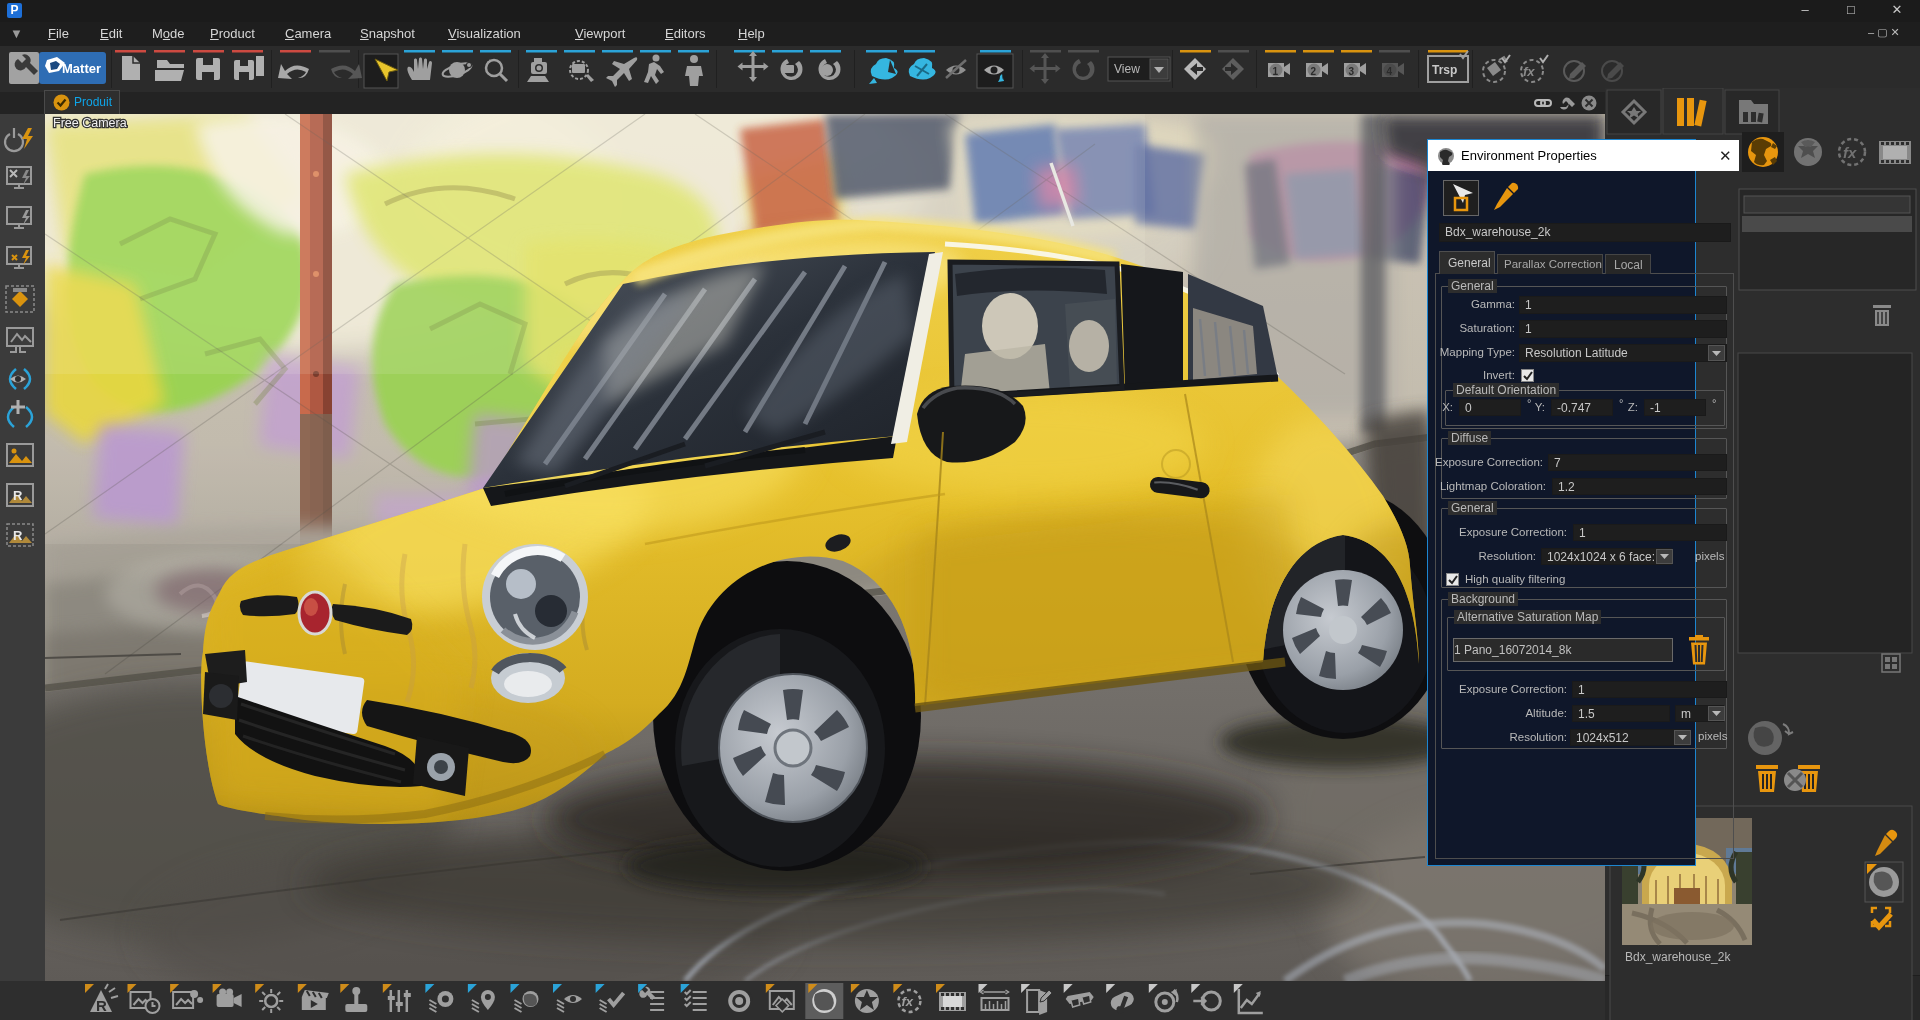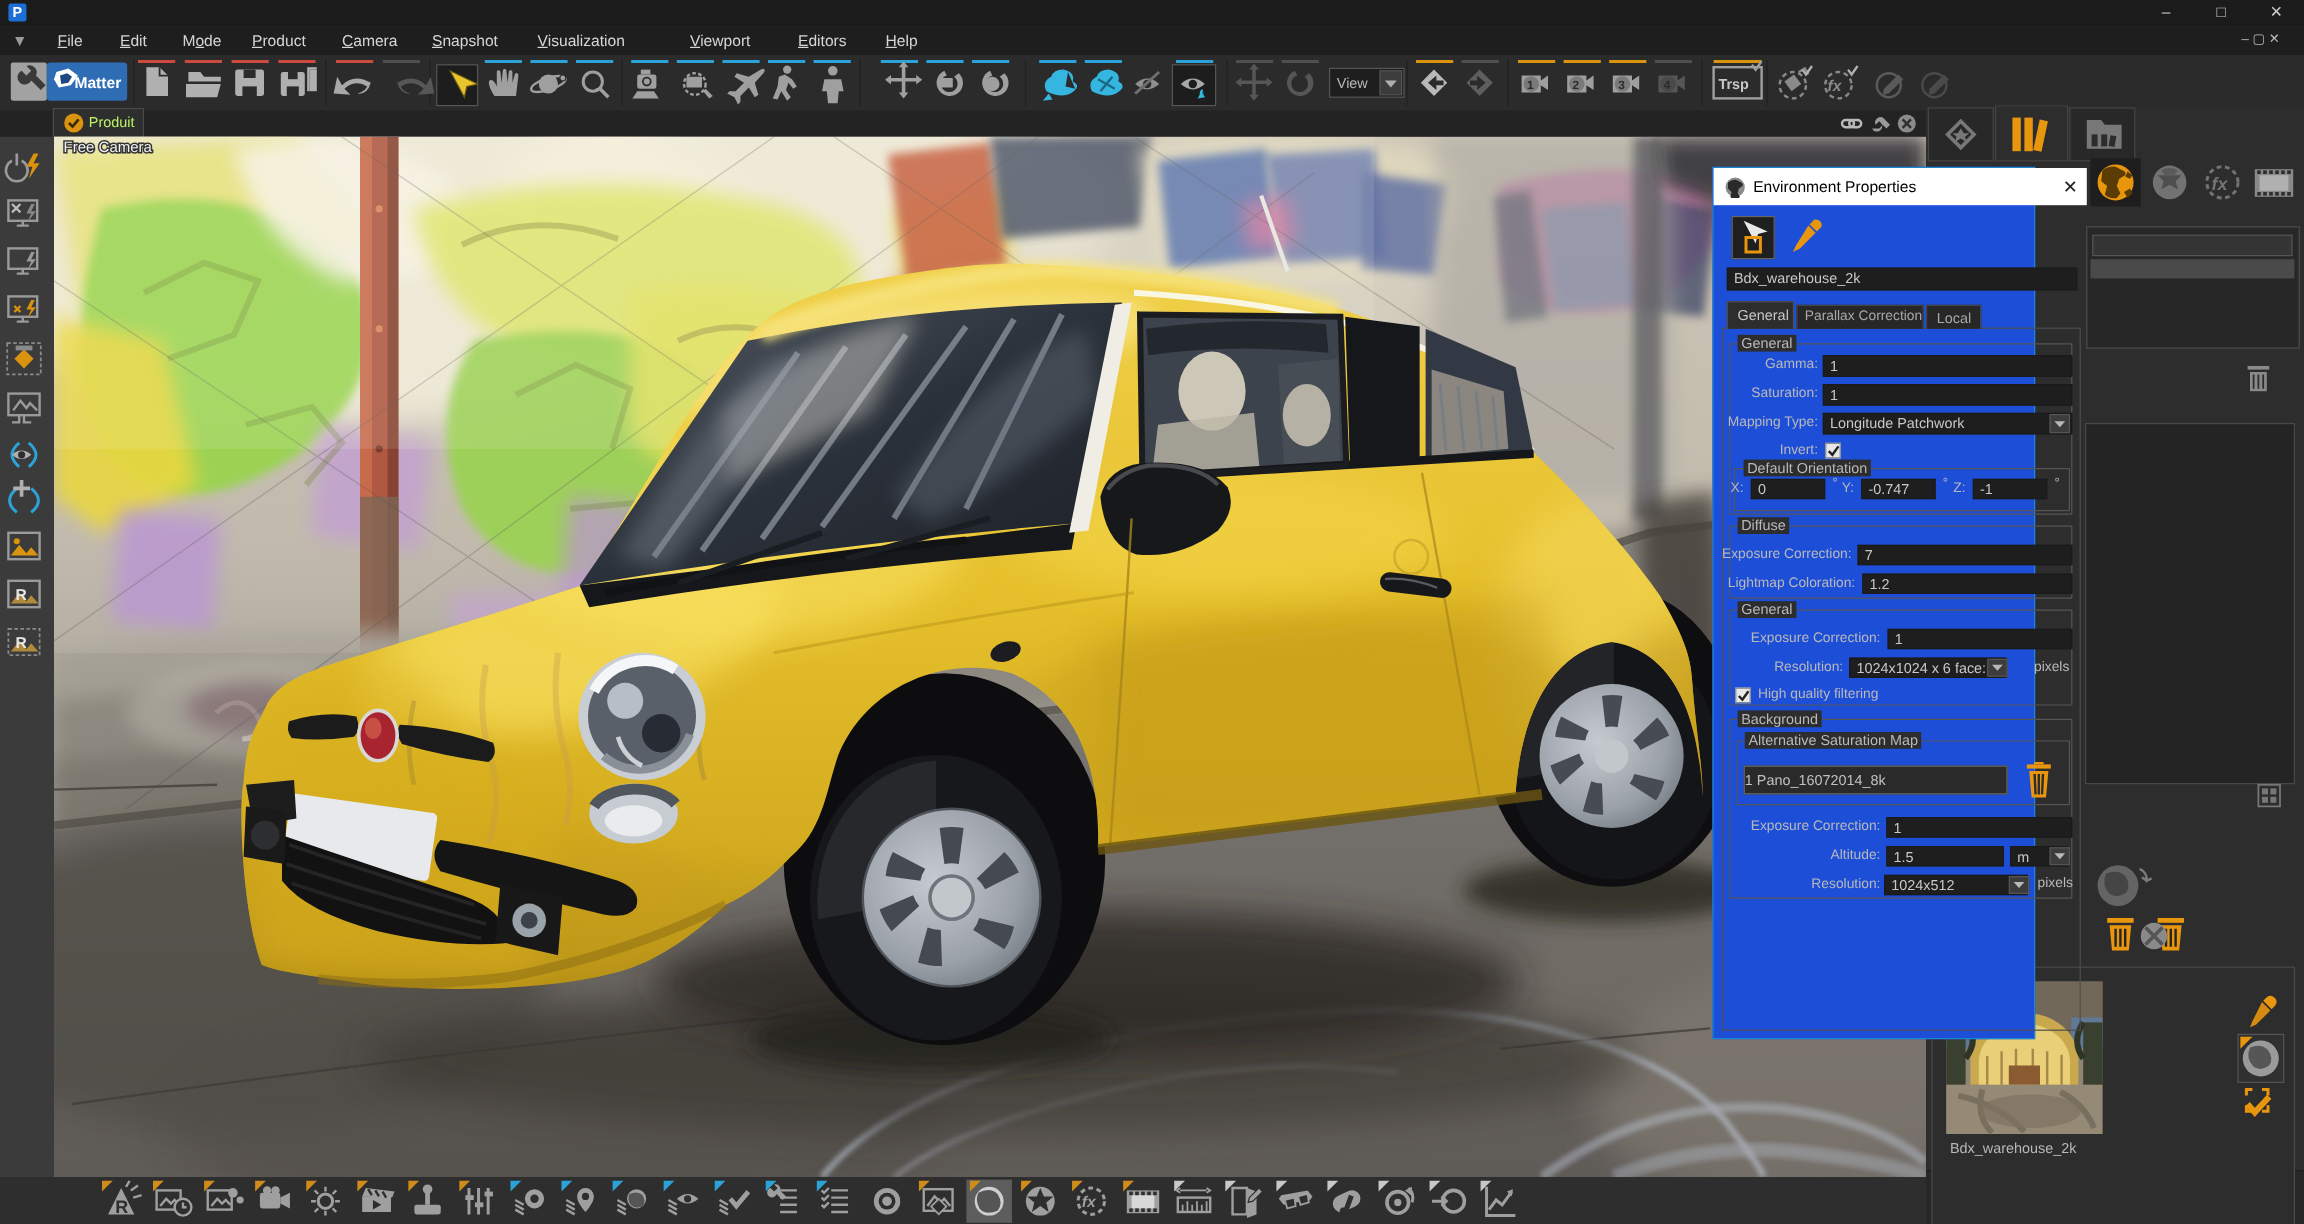--- a/index.html
+++ b/index.html
@@ -6,26 +6,26 @@
 html,body{width:1920px;height:1020px;overflow:hidden;background:#2d2d2d;font-family:"Liberation Sans",sans-serif;}
 #titlebar{position:absolute;left:0;top:0;width:1920px;height:22px;background:#1b1b1b;color:#cfcfcf;font-size:12px}
 #titlebar .tt{position:absolute;left:28px;top:4px;letter-spacing:0.1px}
 #plogo{position:absolute;left:7px;top:3px;width:15px;height:15px;background:#1d6fd8;border-radius:2px;color:#fff;font-weight:bold;font-size:12px;text-align:center;line-height:15px}
 .winbtn{position:absolute;top:0;width:46px;height:22px;color:#c8c8c8;font-size:13px;text-align:center;line-height:20px}
 #menubar{position:absolute;left:0;top:22px;width:1920px;height:24px;background:#1e1e1e;color:#d6d6d6;font-size:13px}
 .mi{position:absolute;top:4px}
 .mi u{text-decoration:underline}
 #toolbar{position:absolute;left:0;top:46px;width:1920px;height:46px;background:#2b2b2b}
 #tabrow{position:absolute;left:0;top:92px;width:1920px;height:22px;background:#232323}
-#produittab{position:absolute;left:44px;top:-2px;width:76px;height:40px;background:#2e2e2e;border:1px solid #4a4a4a;border-bottom:none;color:#bef264;font-size:12px}
+#produittab{position:absolute;left:44px;top:-2px;width:76px;height:40px;background:#2e2e2e;border:1px solid #4a4a4a;border-bottom:none;color:#0ea5e9;font-size:12px}
 #leftbar{position:absolute;left:0;top:114px;width:45px;height:867px;background:#3b3b3b}
 #viewport{position:absolute;left:45px;top:114px;width:1560px;height:867px;background:#777}
 #rightpanel{position:absolute;left:1605px;top:88px;width:315px;height:932px;background:#2d2d2d}
 #bottombar{position:absolute;left:0;top:981px;width:1605px;height:39px;background:#2e2e2e}
-#dialog{position:absolute;left:1427px;top:139px;width:269px;height:727px;border:1px solid #1c86d1;background:#1d4ed8;font-size:12px;color:#c8c8c8}
+#dialog{position:absolute;left:1427px;top:139px;width:269px;height:727px;border:1px solid #1c86d1;background:#0f172a;font-size:12px;color:#c8c8c8}
 #dlgtitle{position:absolute;left:0;top:0;width:311px;height:31px;background:#fff;color:#000}
 .fld{position:absolute;background:#1e1e1e;border:1px solid #1a1a1a;color:#c8c8c8;font-size:12px;line-height:16px;padding-left:5px;white-space:nowrap}
 .grp{position:absolute;border:1px solid #565656;border-radius:1px}
 .grplab{position:absolute;background:#2d2d2d;padding:0 3px;color:#b9b9b9;font-size:12px;white-space:nowrap}
 .lab{position:absolute;color:#b9b9b9;font-size:11.5px;text-align:right;white-space:nowrap}
 .ddarrow{position:absolute;width:17px;background:#3c3c3c;border:1px solid #555;color:#ccc}
 .cb{position:absolute;width:13px;height:13px;background:#e8e8e8;border:1px solid #888}
 </style>
 </head>
 <body>
@@ -1026,21 +1026,21 @@
       <span style="position:absolute;left:8px;top:3px;font-size:12px">Local</span>
     </div>
 
   <div class="grp" style="left:13px;top:146px;width:286px;height:143px"></div>
   <div class="grplab" style="left:20px;top:139px">General</div>
   <div class="lab" style="left:0px;top:158px;width:87px">Gamma:</div>
   <div class="fld" style="left:91px;top:156px;width:208px;height:18px">1</div>
   <div class="lab" style="left:0px;top:182px;width:87px">Saturation:</div>
   <div class="fld" style="left:91px;top:180px;width:208px;height:18px">1</div>
   <div class="lab" style="left:0px;top:206px;width:87px">Mapping Type:</div>
-  <div class="fld" style="left:91px;top:204px;width:208px;height:18px">Longitude Patchwork</div>
+  <div class="fld" style="left:91px;top:204px;width:208px;height:18px">Resolution Latitude</div>
   <div class="ddarrow" style="left:280px;top:205px;height:16px"><svg width="15" height="14">
         <path d="M3,5 l4.5,5 4.5,-5 Z" fill="#b8b8b8"></path>
       </svg></div>
   <div class="lab" style="left:0px;top:229px;width:87px">Invert:</div>
   <div class="cb" style="left:93px;top:229px"><svg width="12" height="12">
         <path d="M2,6 l3,3 5,-7" stroke="#222" stroke-width="2" fill="none"></path>
       </svg></div>
   <div class="grp" style="left:17px;top:250px;width:280px;height:36px"></div>
   <div class="grplab" style="left:25px;top:243px">Default Orientation</div>
   <div class="lab" style="left:8px;top:261px;width:17px">X:</div>

